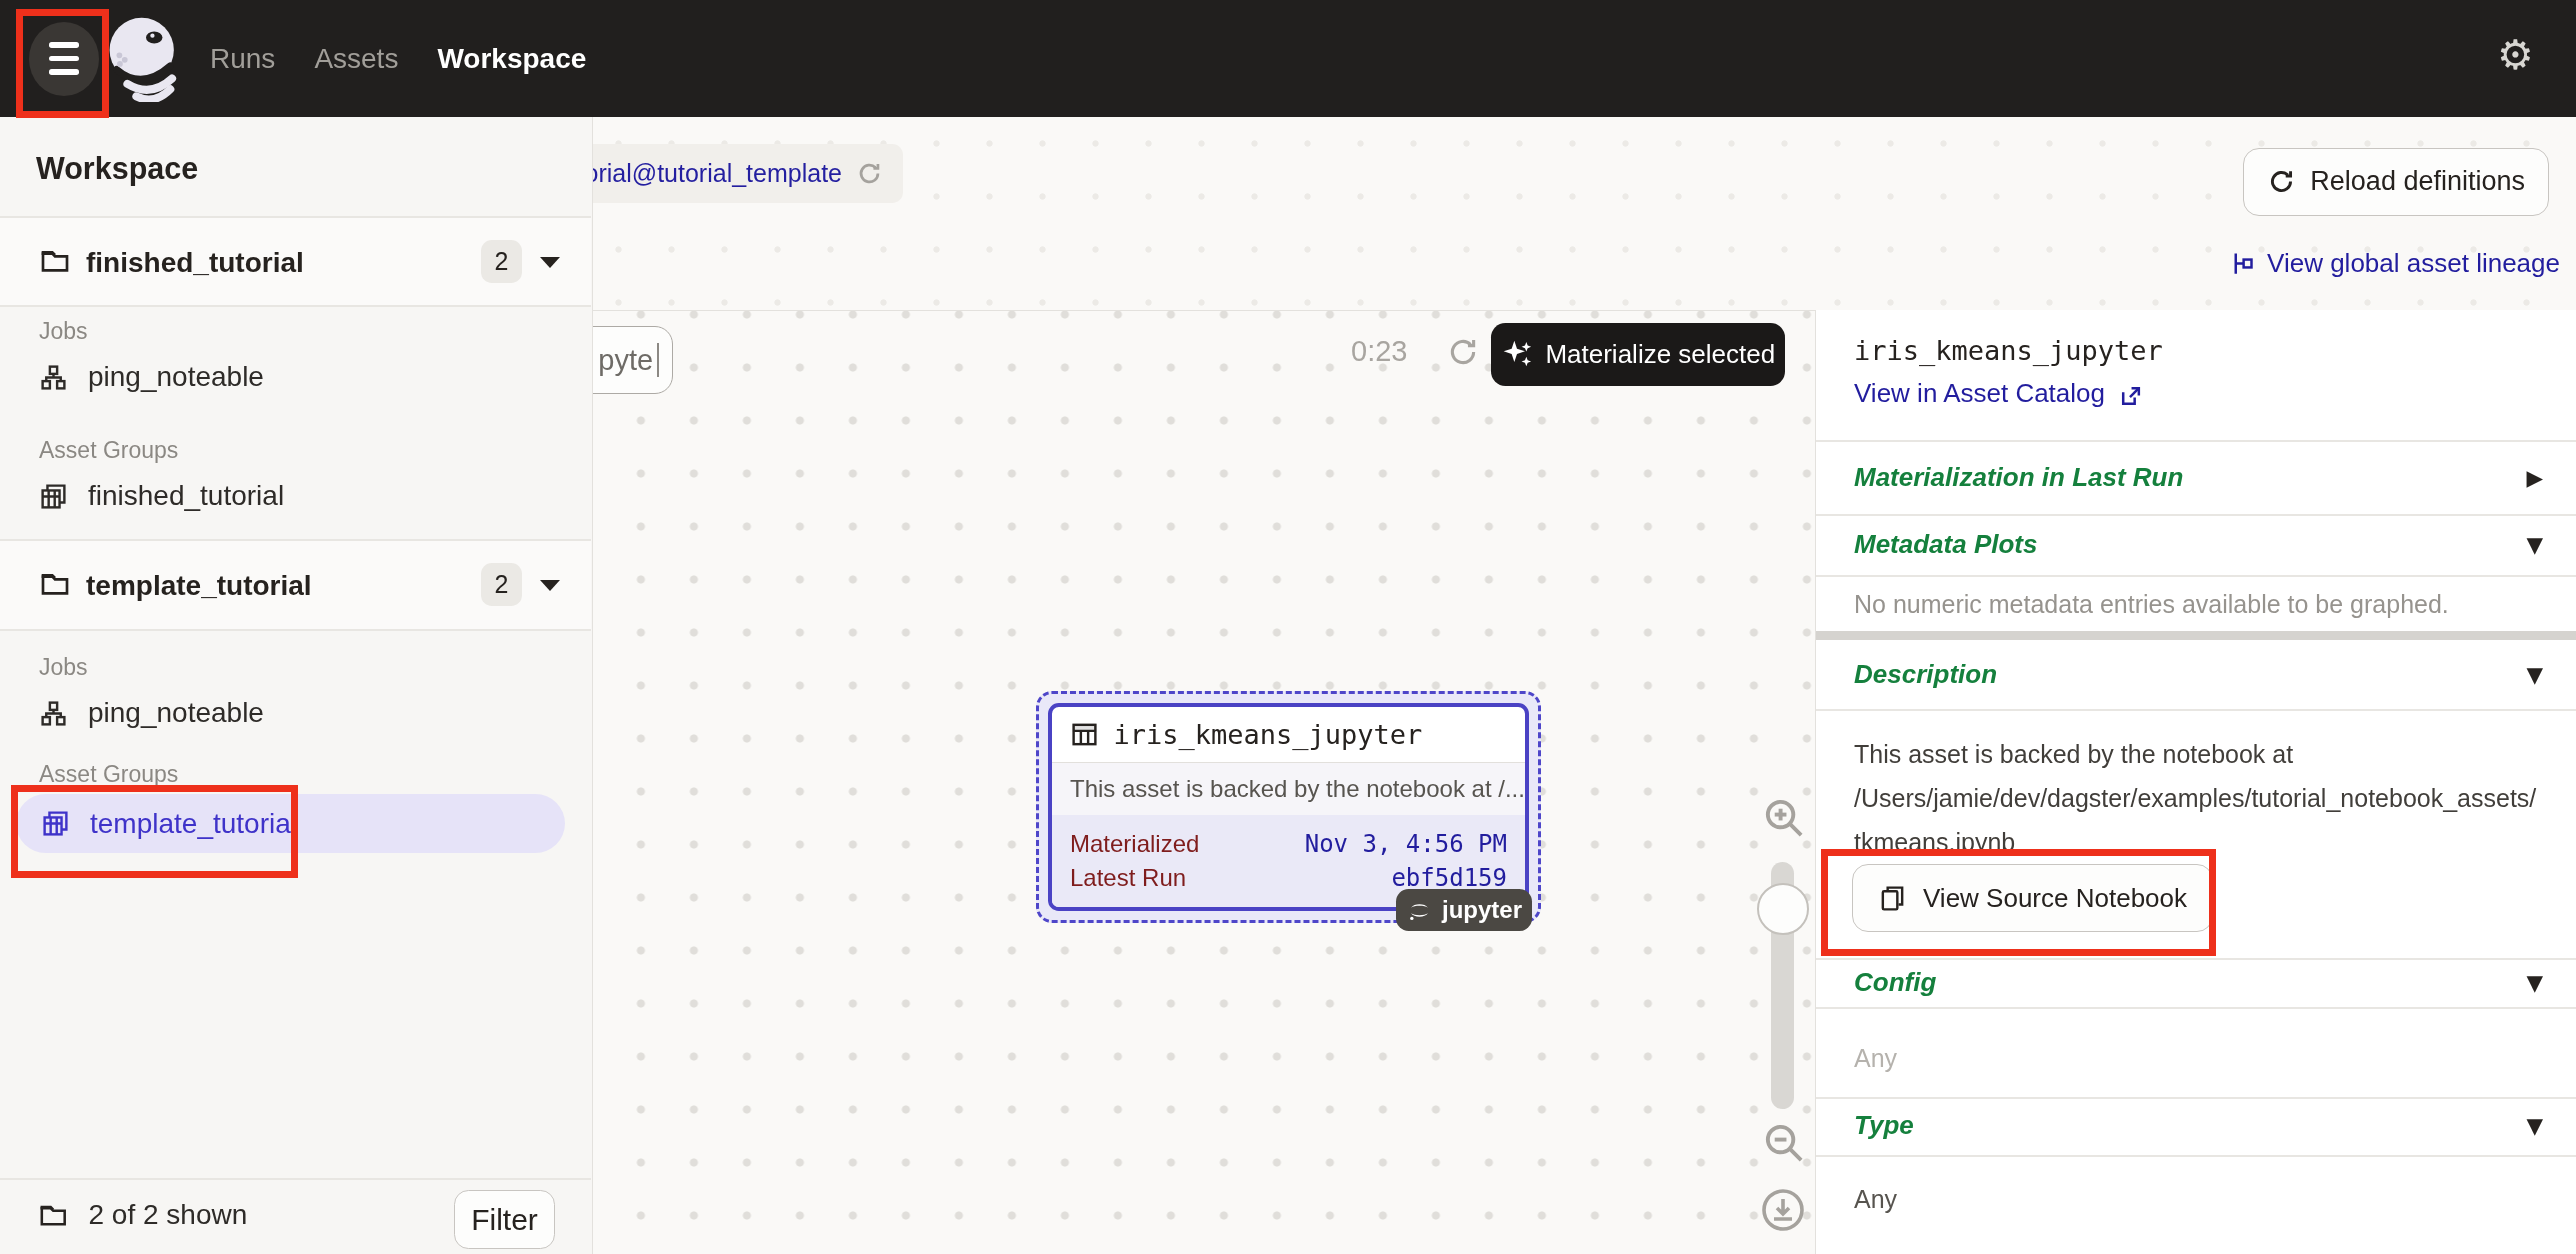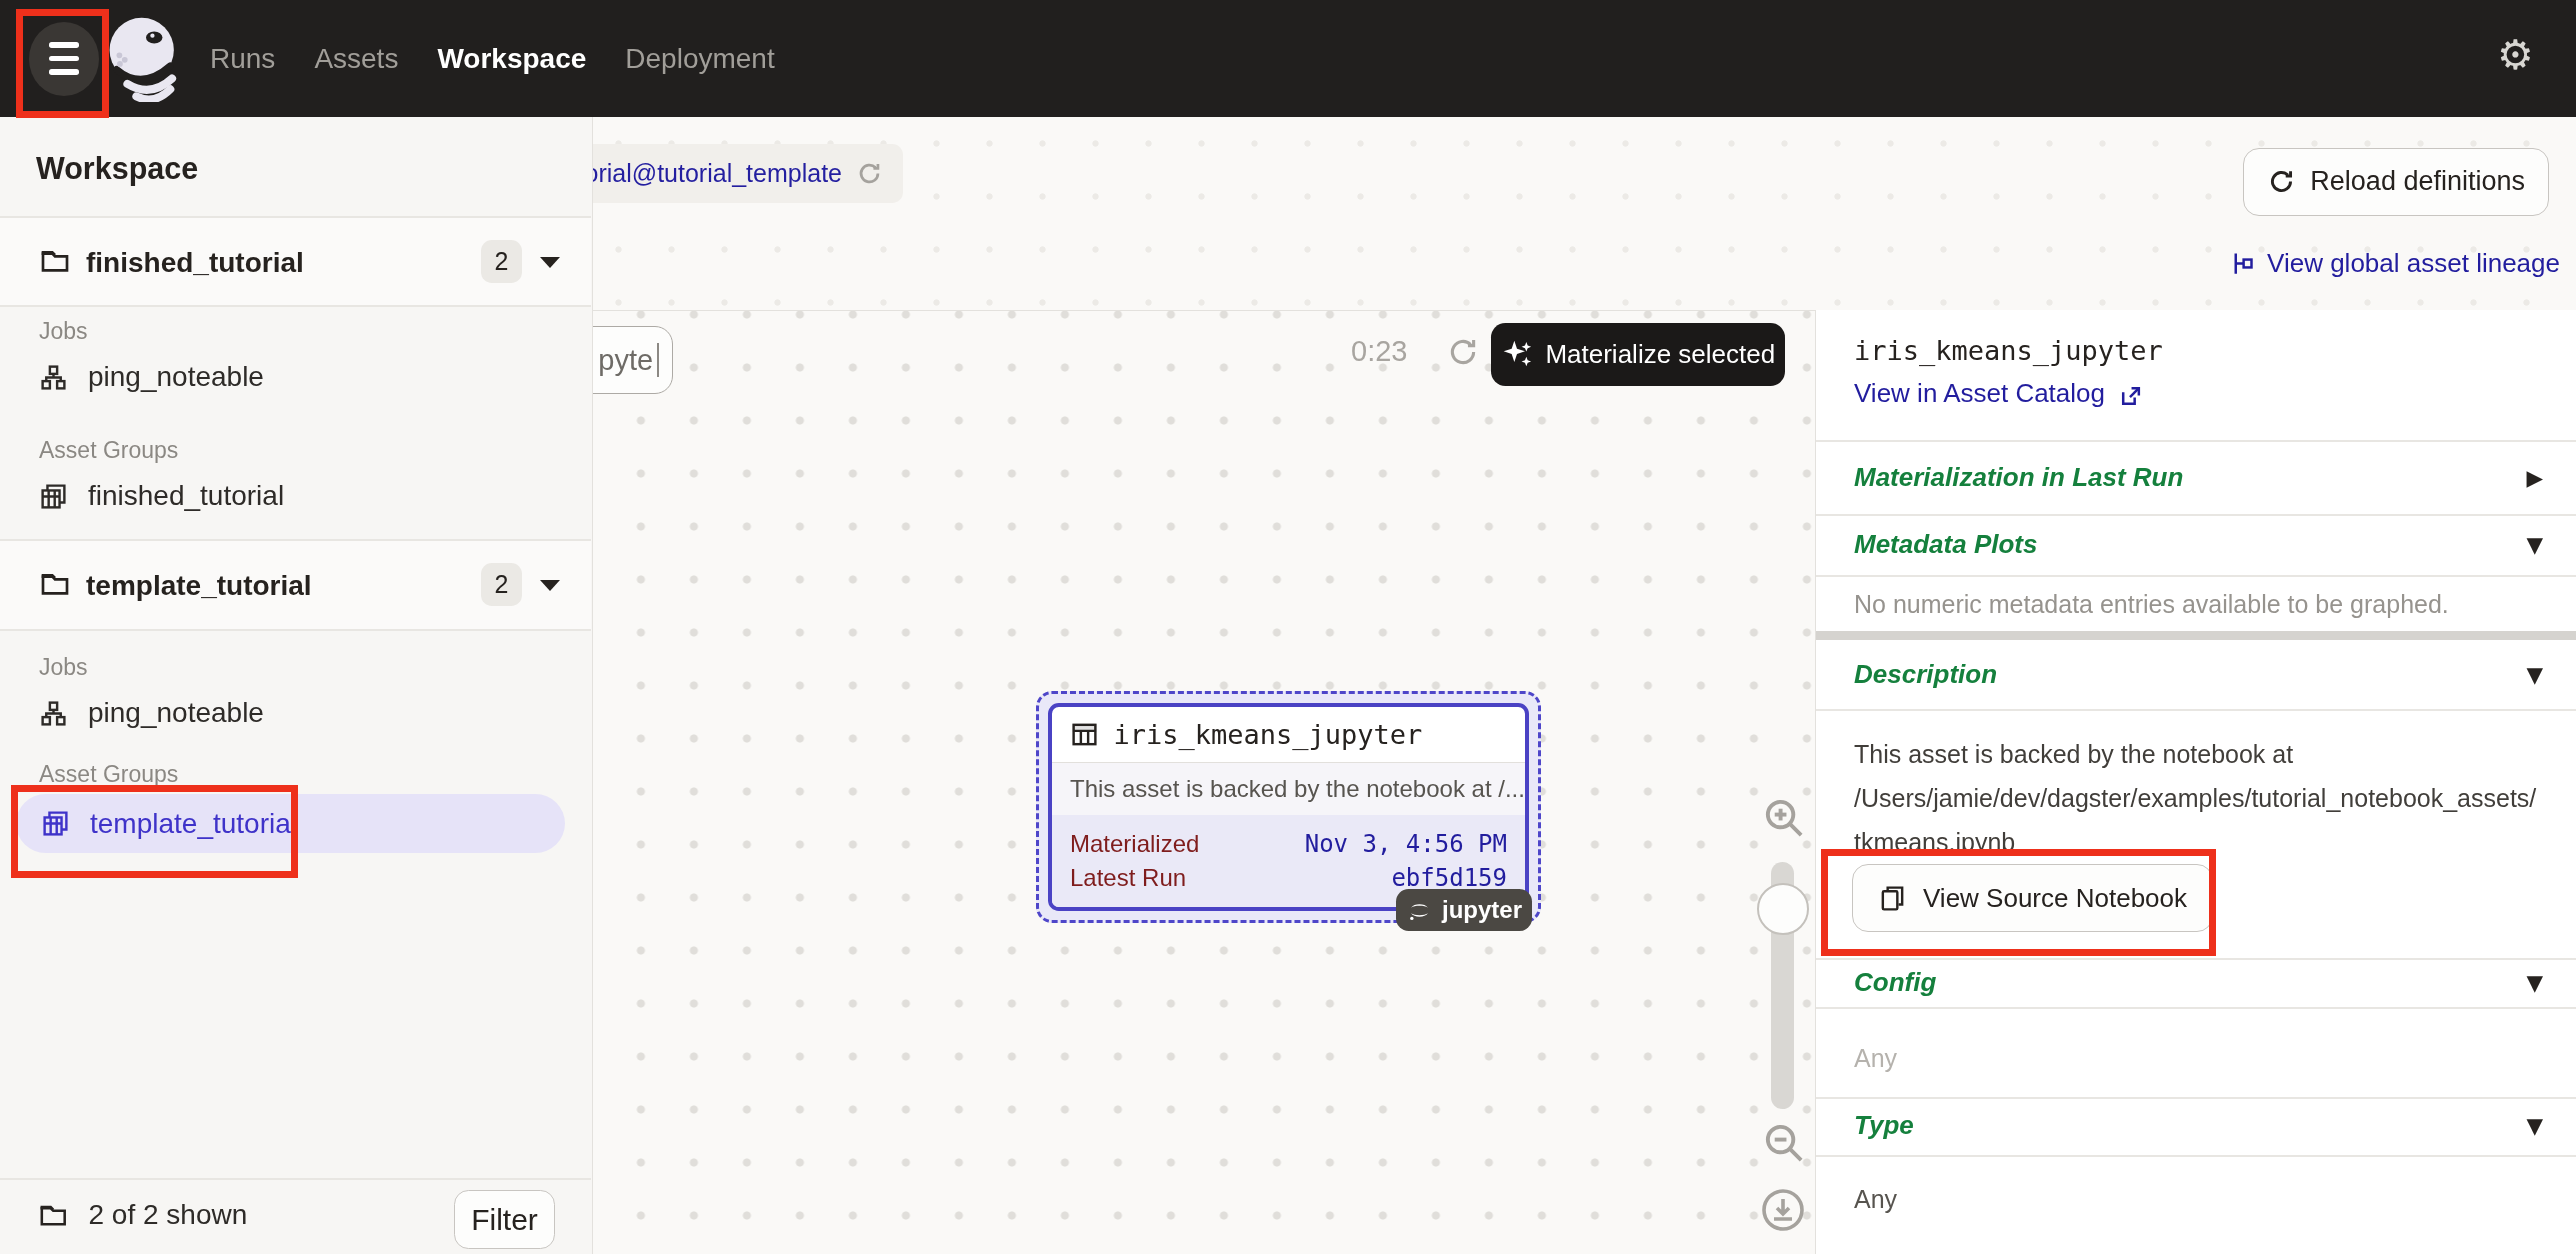--- a/index.html
+++ b/index.html
@@ -125,21 +125,20 @@
         <circle cx="26" cy="12" r="1.2" fill="#E9E7F1"></circle>
         <circle cx="7.5" cy="23" r="1.6" fill="#C9C7D6"></circle>
         <circle cx="10.5" cy="25.5" r="1.6" fill="#C9C7D6"></circle>
         <circle cx="7.8" cy="27.8" r="1.6" fill="#C9C7D6"></circle>
       </svg>
     </div>
     <div class="abs" style="left:210px;top:0;display:flex;gap:39px;">
       <div class="navitem">Runs</div>
       <div class="navitem">Assets</div>
       <div class="navitem active">Workspace</div>
-      <div class="navitem">Deployment</div>
     </div>
     <div id="gear" class="abs" style="left:2497px;top:30.5px;">⚙</div>
   </div>
   <div class="abs redbox" style="left:16px;top:9px;width:79px;height:95px;"></div>
 
   <div id="sidebar" class="abs">
     <div class="abs side-title" style="left:36px;top:34px;">Workspace</div>
     <div class="abs divider" style="top:99px;"></div>
 
     <div class="abs repo-row" style="top:101px;">

